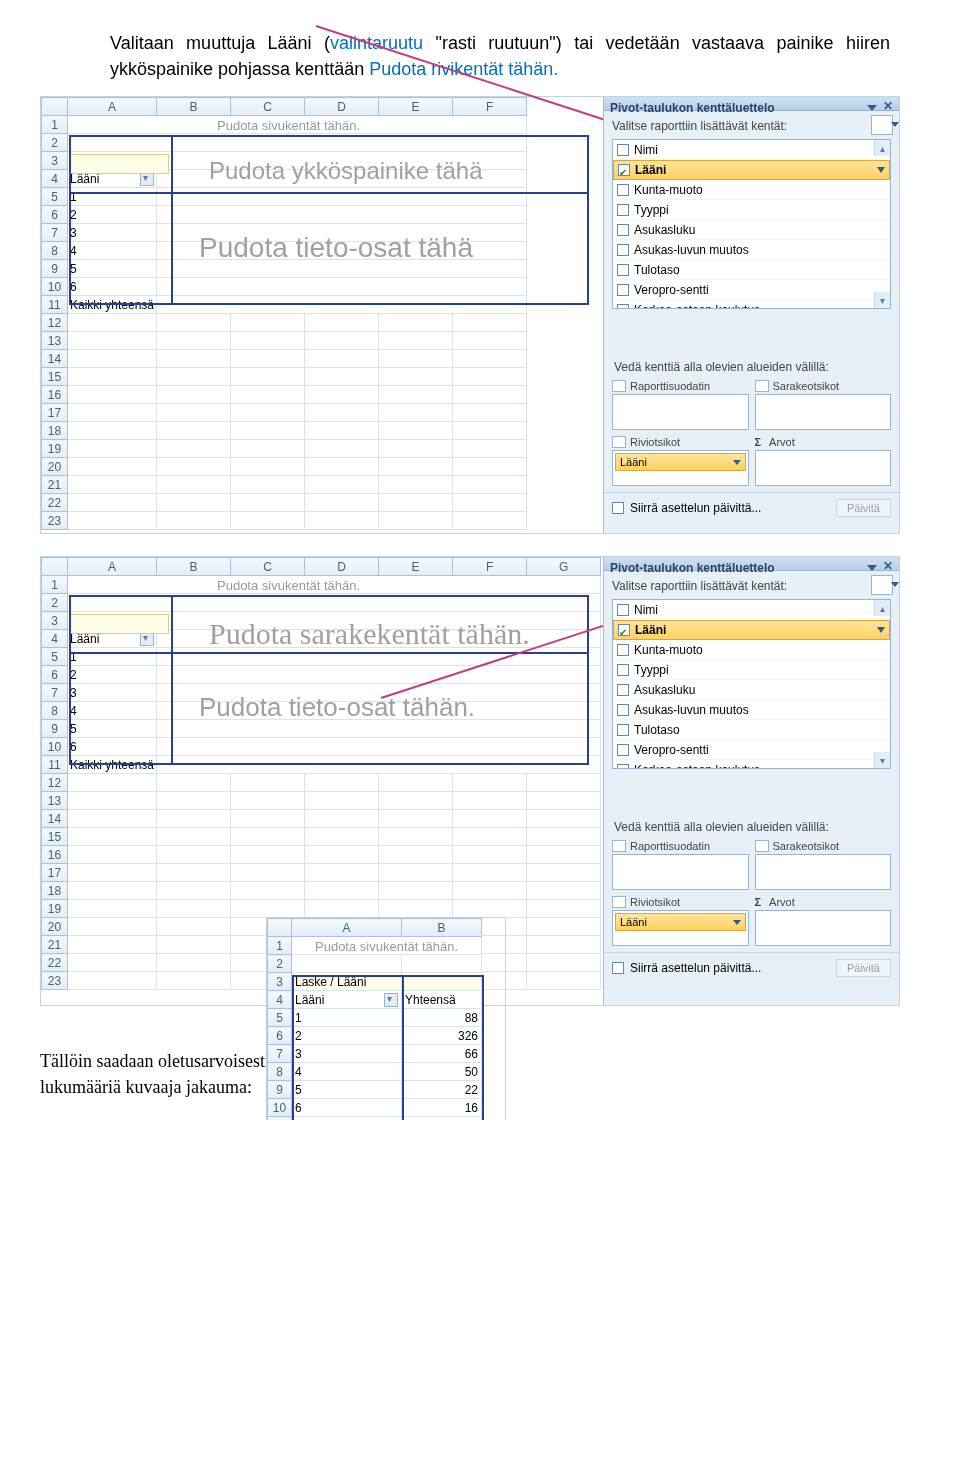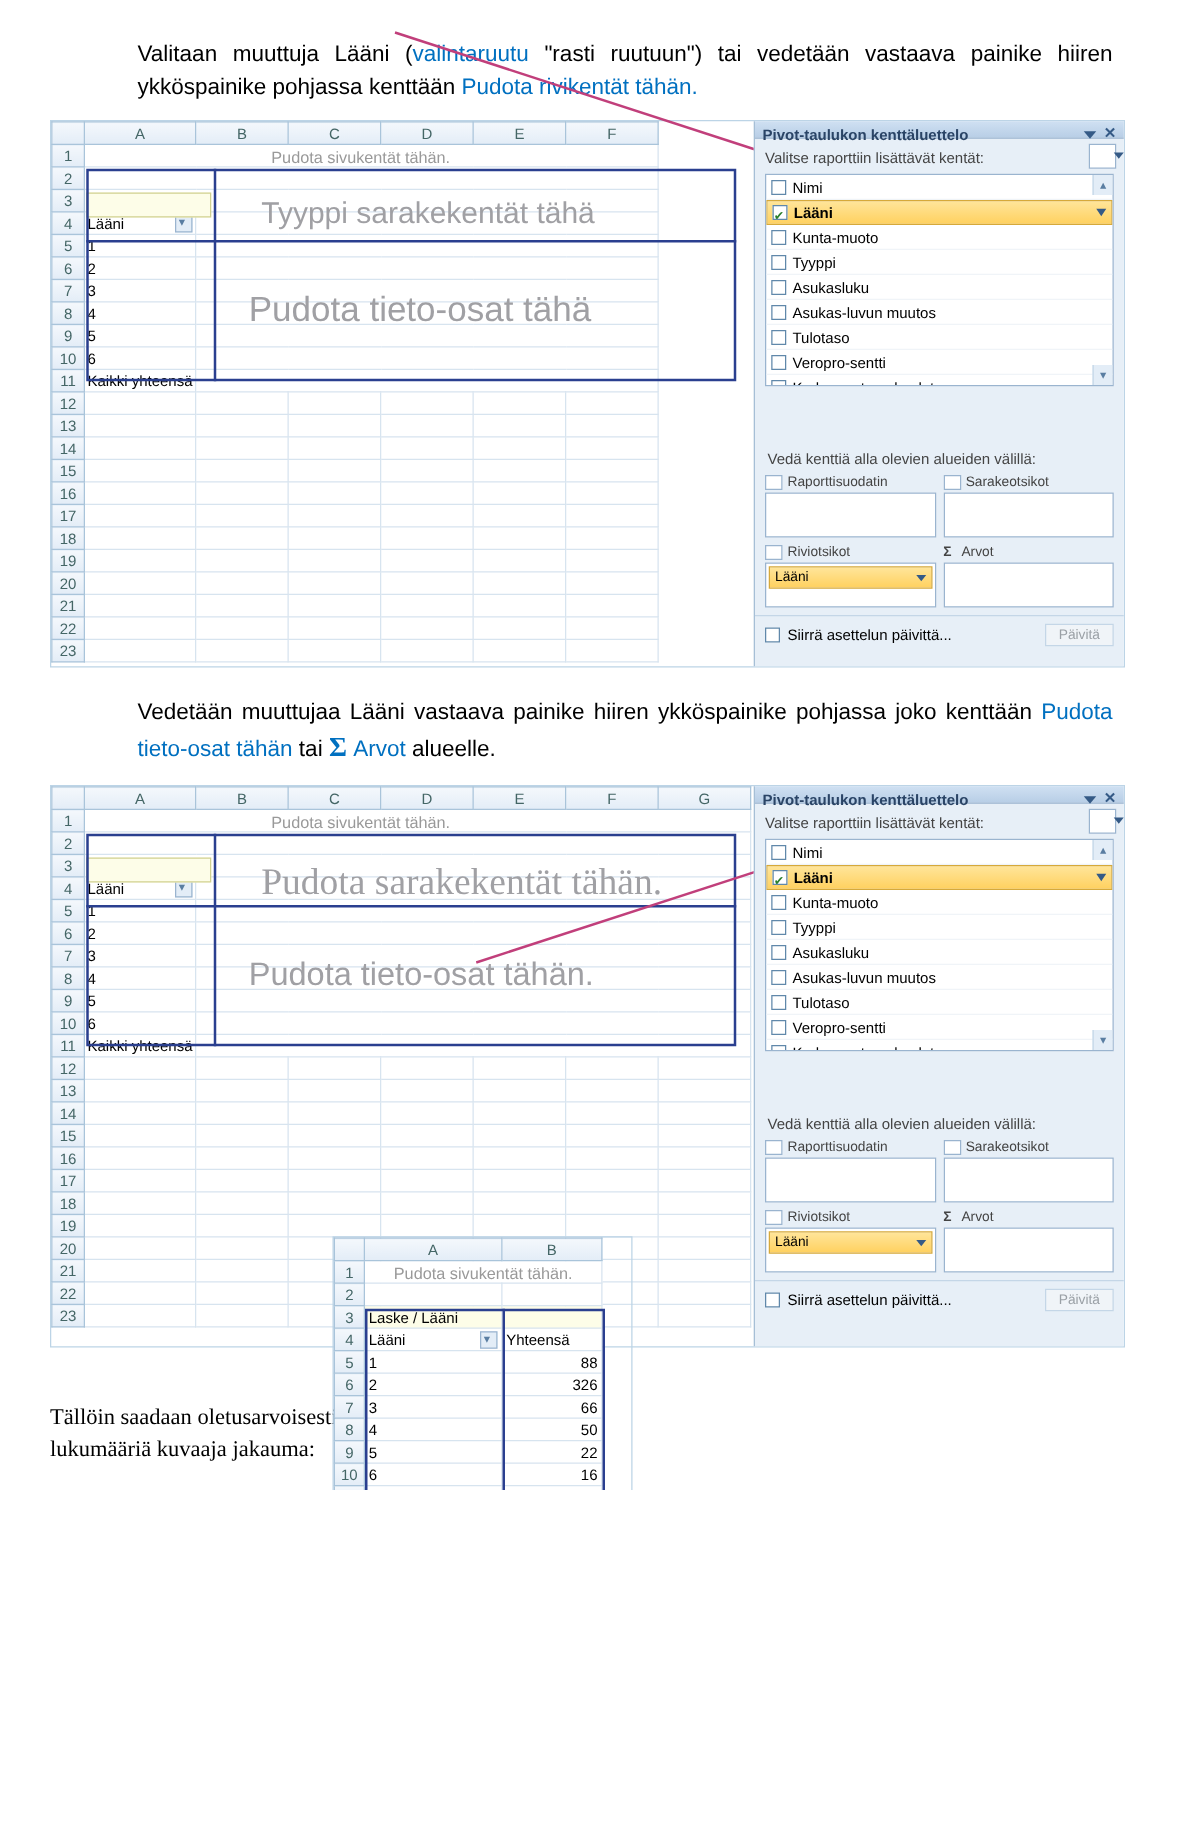--- a/index.html
+++ b/index.html
@@ -283,21 +283,21 @@
         </table>
     </div>
 
     <div class="row-drop"></div>
 
     <div class="pivot-outline" style="left:28px; top:38px; width:520px; height:170px;"></div>
     <div class="pivot-outline" style="left:130px; top:38px; width:0; height:170px; border-width:0 0 0 2px;"></div>
     <div class="pivot-outline" style="left:28px; top:95px; width:520px; height:0; border-width:2px 0 0 0;"></div>
 
     <div class="ov ov-page">Pudota sivukentät tähän.</div>
-    <div class="ov ov-col">Tyyppi sarakekentät tähä</div>
+    <div class="ov ov-col">Pudota ykköspainike tähä</div>
     <div class="ov ov-data">Pudota tieto-osat tähä</div>
 
     <div class="pane">
       <div class="pane-hdr">
         <span>Pivot-taulukon kenttäluettelo</span>
         <span class="icons">
           <span class="tri"></span>
           <span class="x">✕</span>
         </span>
       </div>
@@ -382,23 +382,20 @@
         </div>
       </div>
       <div class="footer-row">
         <span class="cb2"></span>
         <span>Siirrä asettelun päivittä...</span>
         <span class="btn">Päivitä</span>
       </div>
     </div>
   </div>
 
-  <p class="body-text text-indent">
-    <span>Vedetään muuttujaa Lääni vastaava painike hiiren ykköspainike pohjassa joko kenttään </span><span class="blue">Pudota tieto-osat tähän</span><span> tai </span><span class="sigma blue">Σ</span> <span class="blue">Arvot</span><span> alueelle.</span>
-  </p>
 
   <div class="shot shot2">
     <div class="grid">
       <table>
         <tbody>
             <tr>
           <td class="corner"></td>
           <td class="colhdr w56">A</td>
           <td class="colhdr w70">B</td>
           <td class="colhdr w70">C</td>

